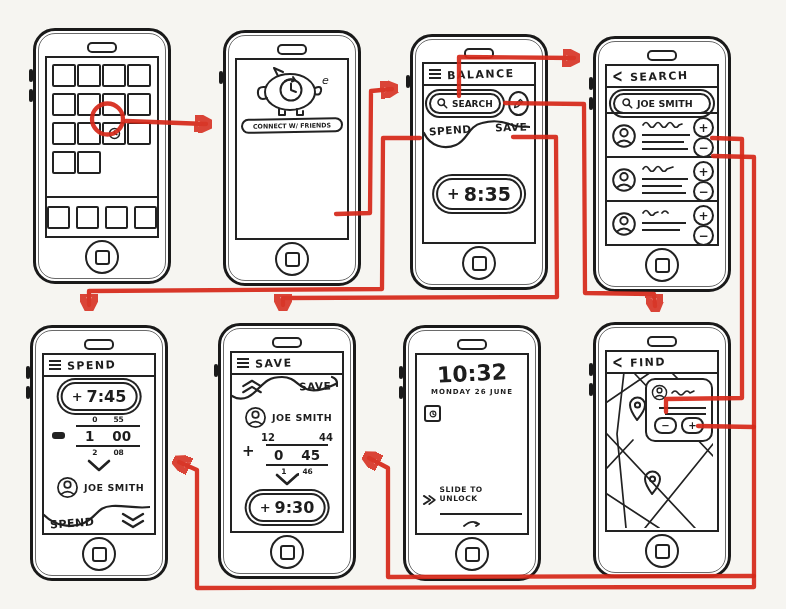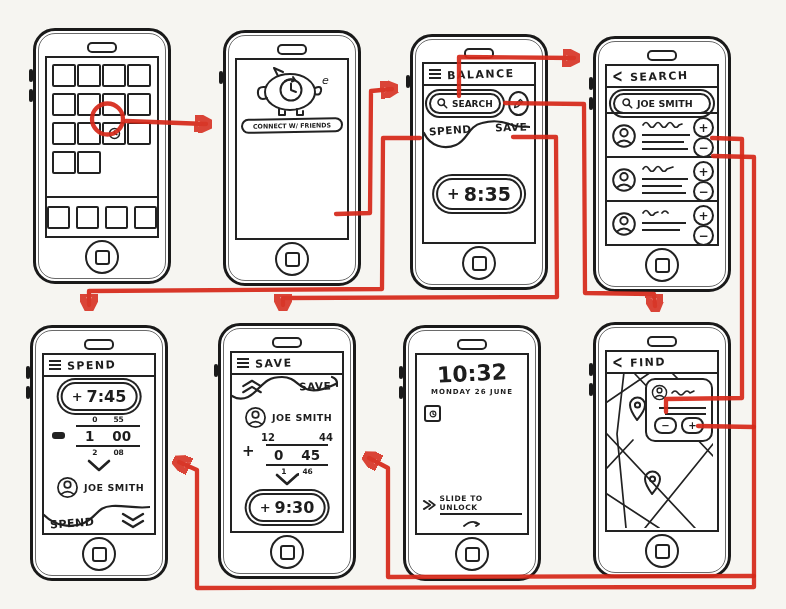--- a/index.html
+++ b/index.html
@@ -55,21 +55,21 @@
   
   .contact-row{position:absolute;left:0;right:0;height:44px;border-top:2px solid #222;}
   .c-line{position:absolute;border-top:2px solid #222;}
   
   .lock-time{position:absolute;top:6px;width:100%;text-align:center;font-size:22px;font-weight:700;transform:rotate(-3deg);}
   .lock-date{position:absolute;top:33px;width:100%;text-align:center;font-size:7px;font-weight:700;letter-spacing:1px;}
   .notif{position:absolute;top:50px;left:7px;right:2px;display:flex;gap:4px;}
   .notif-ic{flex:none;width:13px;height:13px;border:2px solid #222;border-radius:3px;display:flex;align-items:center;justify-content:center;}
   .notif-tx{font-size:7.3px;font-weight:700;line-height:1.6;letter-spacing:.6px;}
   .slide{position:absolute;bottom:18px;left:5px;right:5px;display:flex;align-items:center;gap:3px;}
-  .slide span{font-size:7.5px;font-weight:700;border-bottom:2px solid #222;padding-bottom:1px;letter-spacing:.6px;}
+  .slide span{font-size:7.5px;font-weight:700;border-bottom:2px solid #222;padding-bottom:10px;letter-spacing:.6px;}
   
   .popup{position:absolute;left:38px;top:26px;width:64px;height:60px;background:#fff;border:2.5px solid #222;
          border-radius:10px;z-index:3;}
   .oval{position:absolute;bottom:6px;width:19px;height:13px;border:2px solid #222;border-radius:8px;
         display:flex;align-items:center;justify-content:center;font-size:10px;font-weight:700;background:#fff;}
   
   #overlay{position:absolute;inset:0;z-index:6;pointer-events:none;}
   #overlay path,#overlay circle{stroke:#d6291a;stroke-width:4.3;fill:none;stroke-linecap:round;stroke-linejoin:round;opacity:.93;}
 </style>
 </head>

